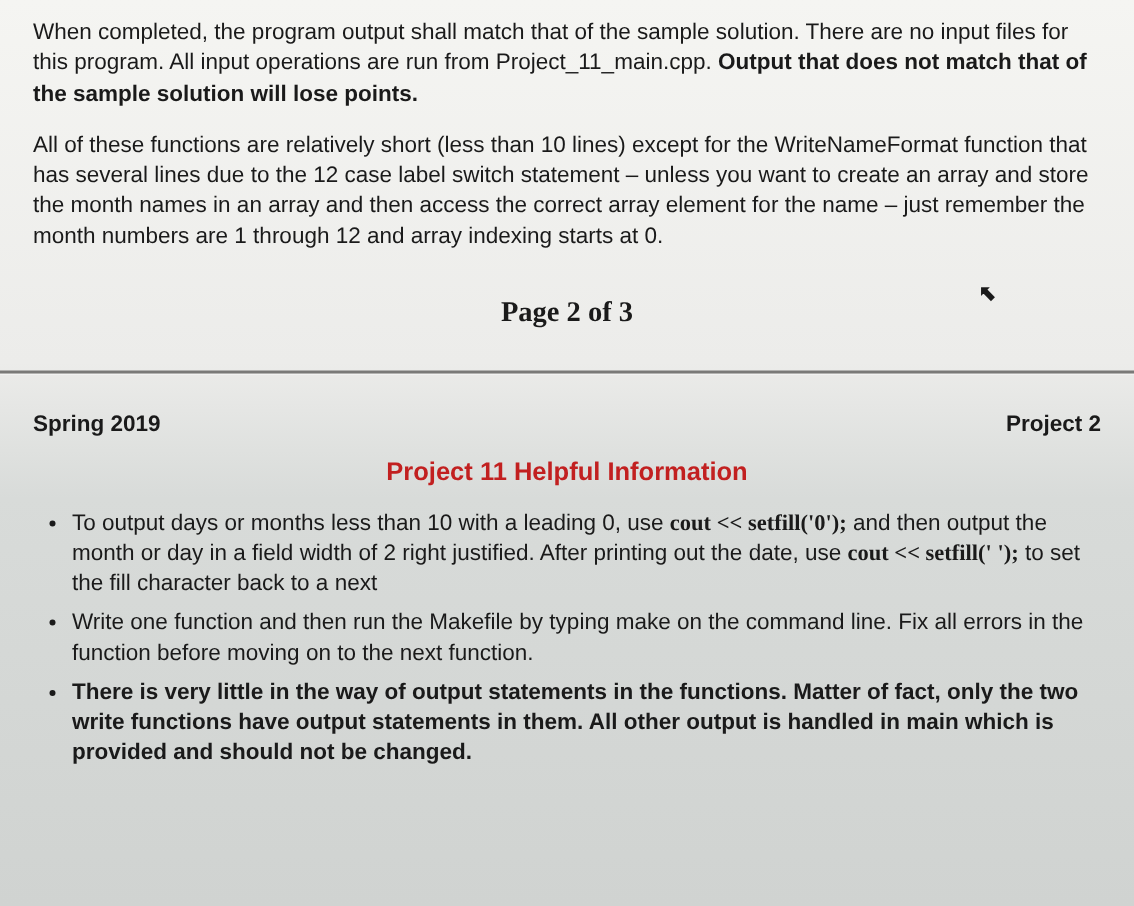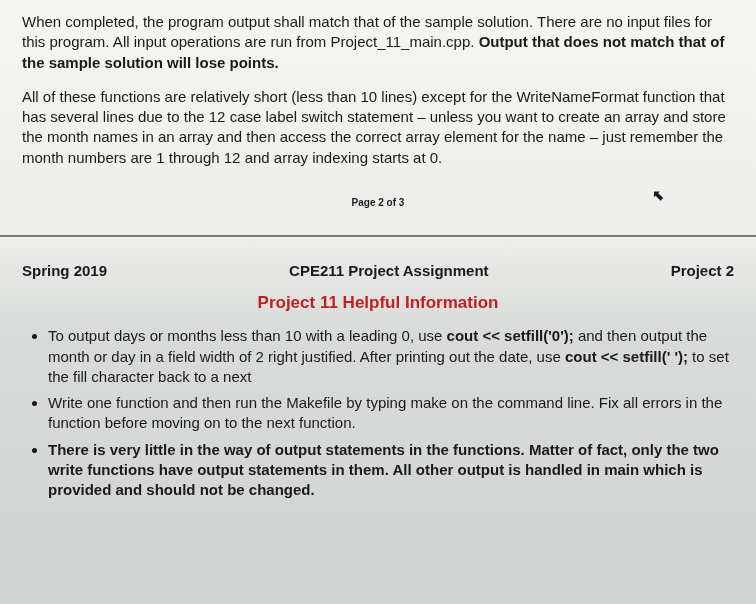--- a/index.html
+++ b/index.html
@@ -24,24 +24,24 @@
       margin-top: 18px;
       margin-bottom: 28px;
     }
     .cursor {
       display: inline-block;
       position: absolute;
       right: 70px;
       font-size: 14px;
     }
     .page-num {
-      font-family: Liberation Sans, sans-serif;
+      font-family: Liberation Serif, serif;
       font-weight: bold;
       text-align: center;
-      font-size: 10px;
+      font-size: 19px;
       margin-bottom: 26px;
     }
     .divider {
       border: none;
       border-top: 2px solid #7a7a78;
       margin: 0 -22px 24px -22px;
       box-shadow: 0 1px 0 rgba(255,255,255,0.4);
     }
     .header-row {
       display: flex;
@@ -60,21 +60,21 @@
       margin-bottom: 12px;
     }
     ul {
       list-style: disc;
       padding-left: 26px;
     }
     li {
       margin-bottom: 6px;
     }
     .mono {
-      font-family: Liberation Sans, sans-serif;
+      font-family: Liberation Serif, serif;
       font-weight: bold;
     }
     .bold { font-weight: bold; }
   </style>
 </head>
 <body>
 
 <div class="para">
   <span>When completed, the program output shall match that of the sample solution. There are no input files for this program. All input operations are run from Project_11_main.cpp. </span><span class="bold">Output that does not match that of the sample solution will lose points.</span>
 </div>
@@ -84,21 +84,20 @@
 <div class="center-bold" style="position:relative;">
   <span class="cursor">⬉</span>
 </div>
 
 <div class="page-num">Page 2 of 3</div>
 
 <hr class="divider">
 
 <div class="header-row">
   <span>Spring 2019</span>
-  <span class="center">CPE211 Project Assignment</span>
   <span>Project 2</span>
 </div>
 
 <div class="section-title">Project 11 Helpful Information</div>
 
 <ul>
   <li>
     <span>To output days or months less than 10 with a leading 0, use </span><span class="mono">cout &lt;&lt; setfill('0');</span><span> and then output the month or day in a field width of 2 right justified. After printing out the date, use </span><span class="mono">cout &lt;&lt; setfill(' ');</span><span> to set the fill character back to a next</span>
   </li>
   <li>Write one function and then run the Makefile by typing make on the command line. Fix all errors in the function before moving on to the next function.</li>

